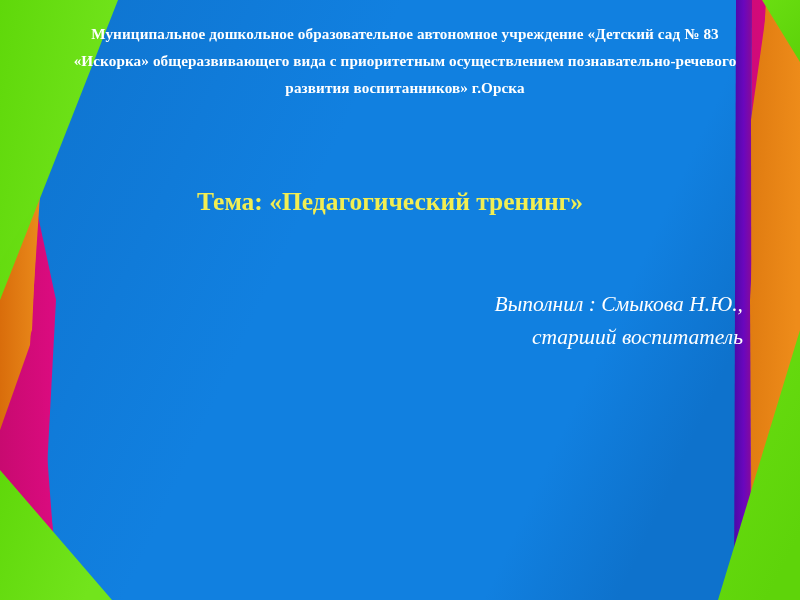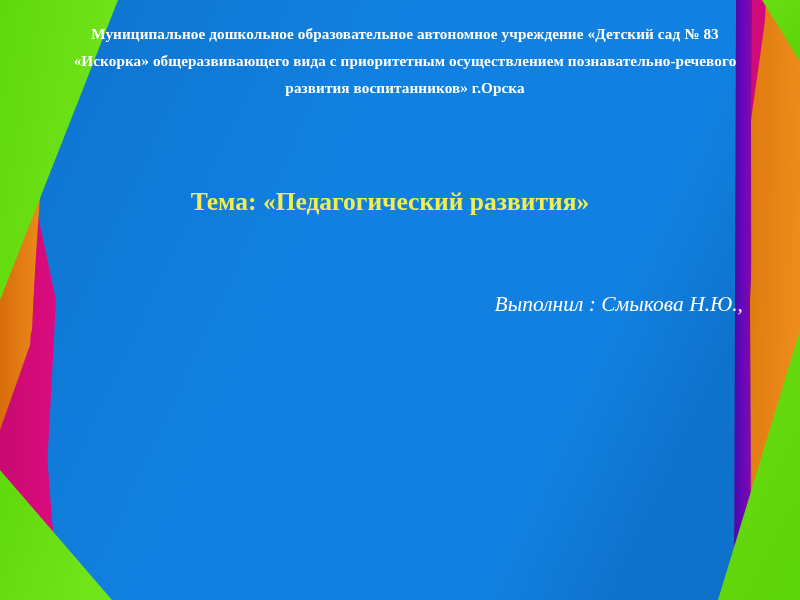--- a/index.html
+++ b/index.html
@@ -140,20 +140,21 @@
 
     <polygon points="762,0 800,0 800,62" fill="url(#greenGradR)"></polygon>
 
     <polygon points="800,330 800,600 718,600" fill="url(#greenGradR)"></polygon>
   </svg>
 
   <div class="content-layer">
 
     <div id="org-header">Муниципальное дошкольное образовательное автономное учреждение «Детский сад № 83 «Искорка» общеразвивающего вида с приоритетным осуществлением познавательно-речевого развития воспитанников» г.Орска</div>
 
-    <div id="slide-title">Тема: «Педагогический развития»</div>
+    <div id="slide-title">Тема: «Педагогический тренинг»</div>
 
     <div id="author-block">
       <span class="author-line">Выполнил : Смыкова Н.Ю.,</span>
+      <span class="author-line">старший воспитатель</span>
     </div>
 
   </div>
 </div>
 
 </body></html>

